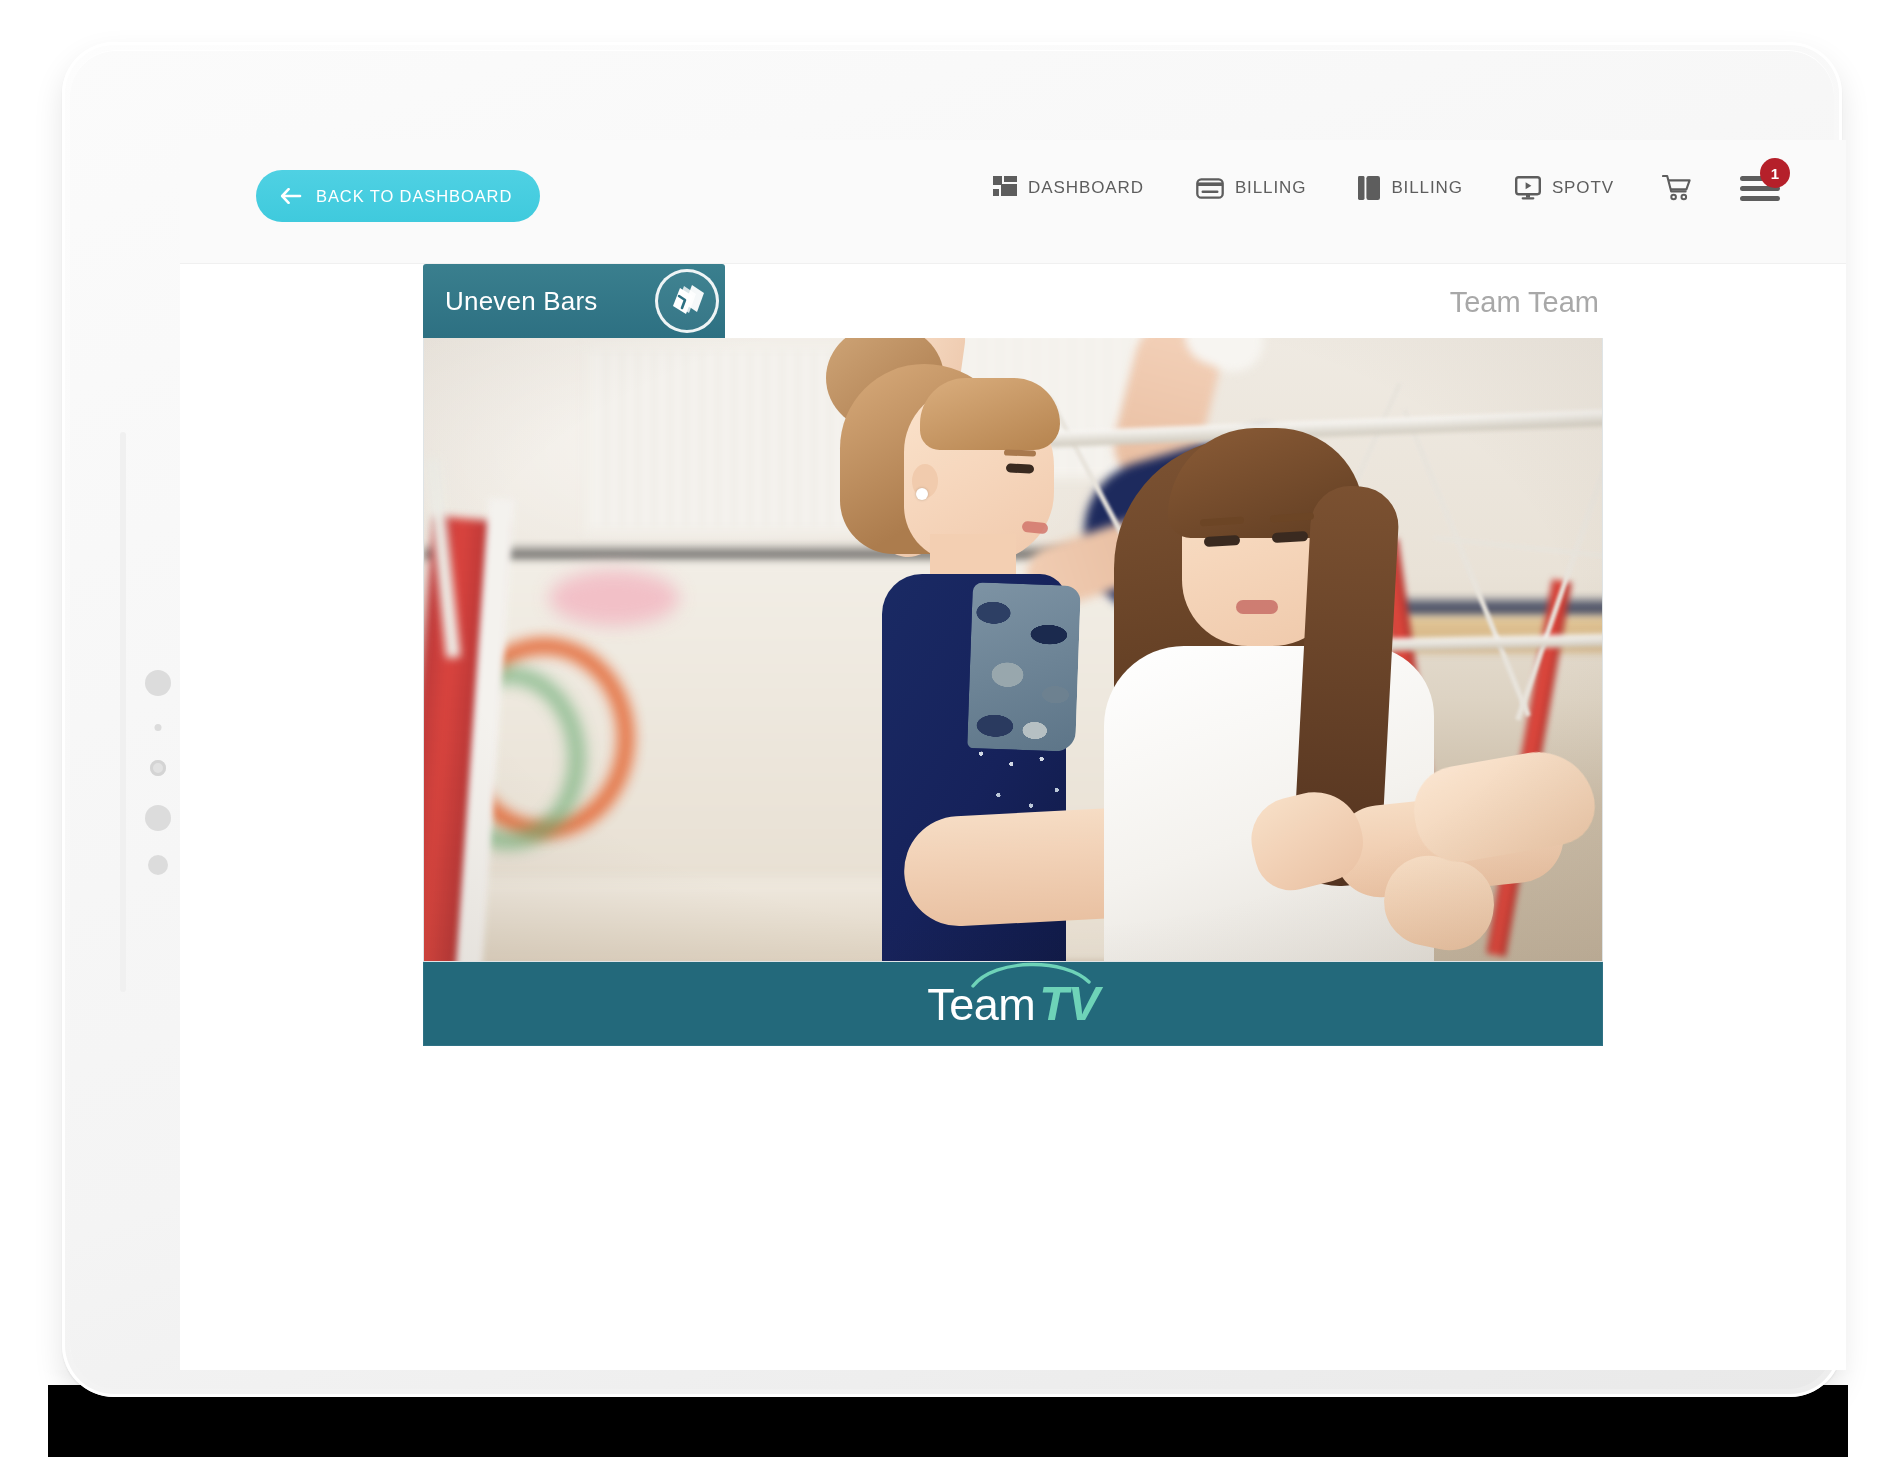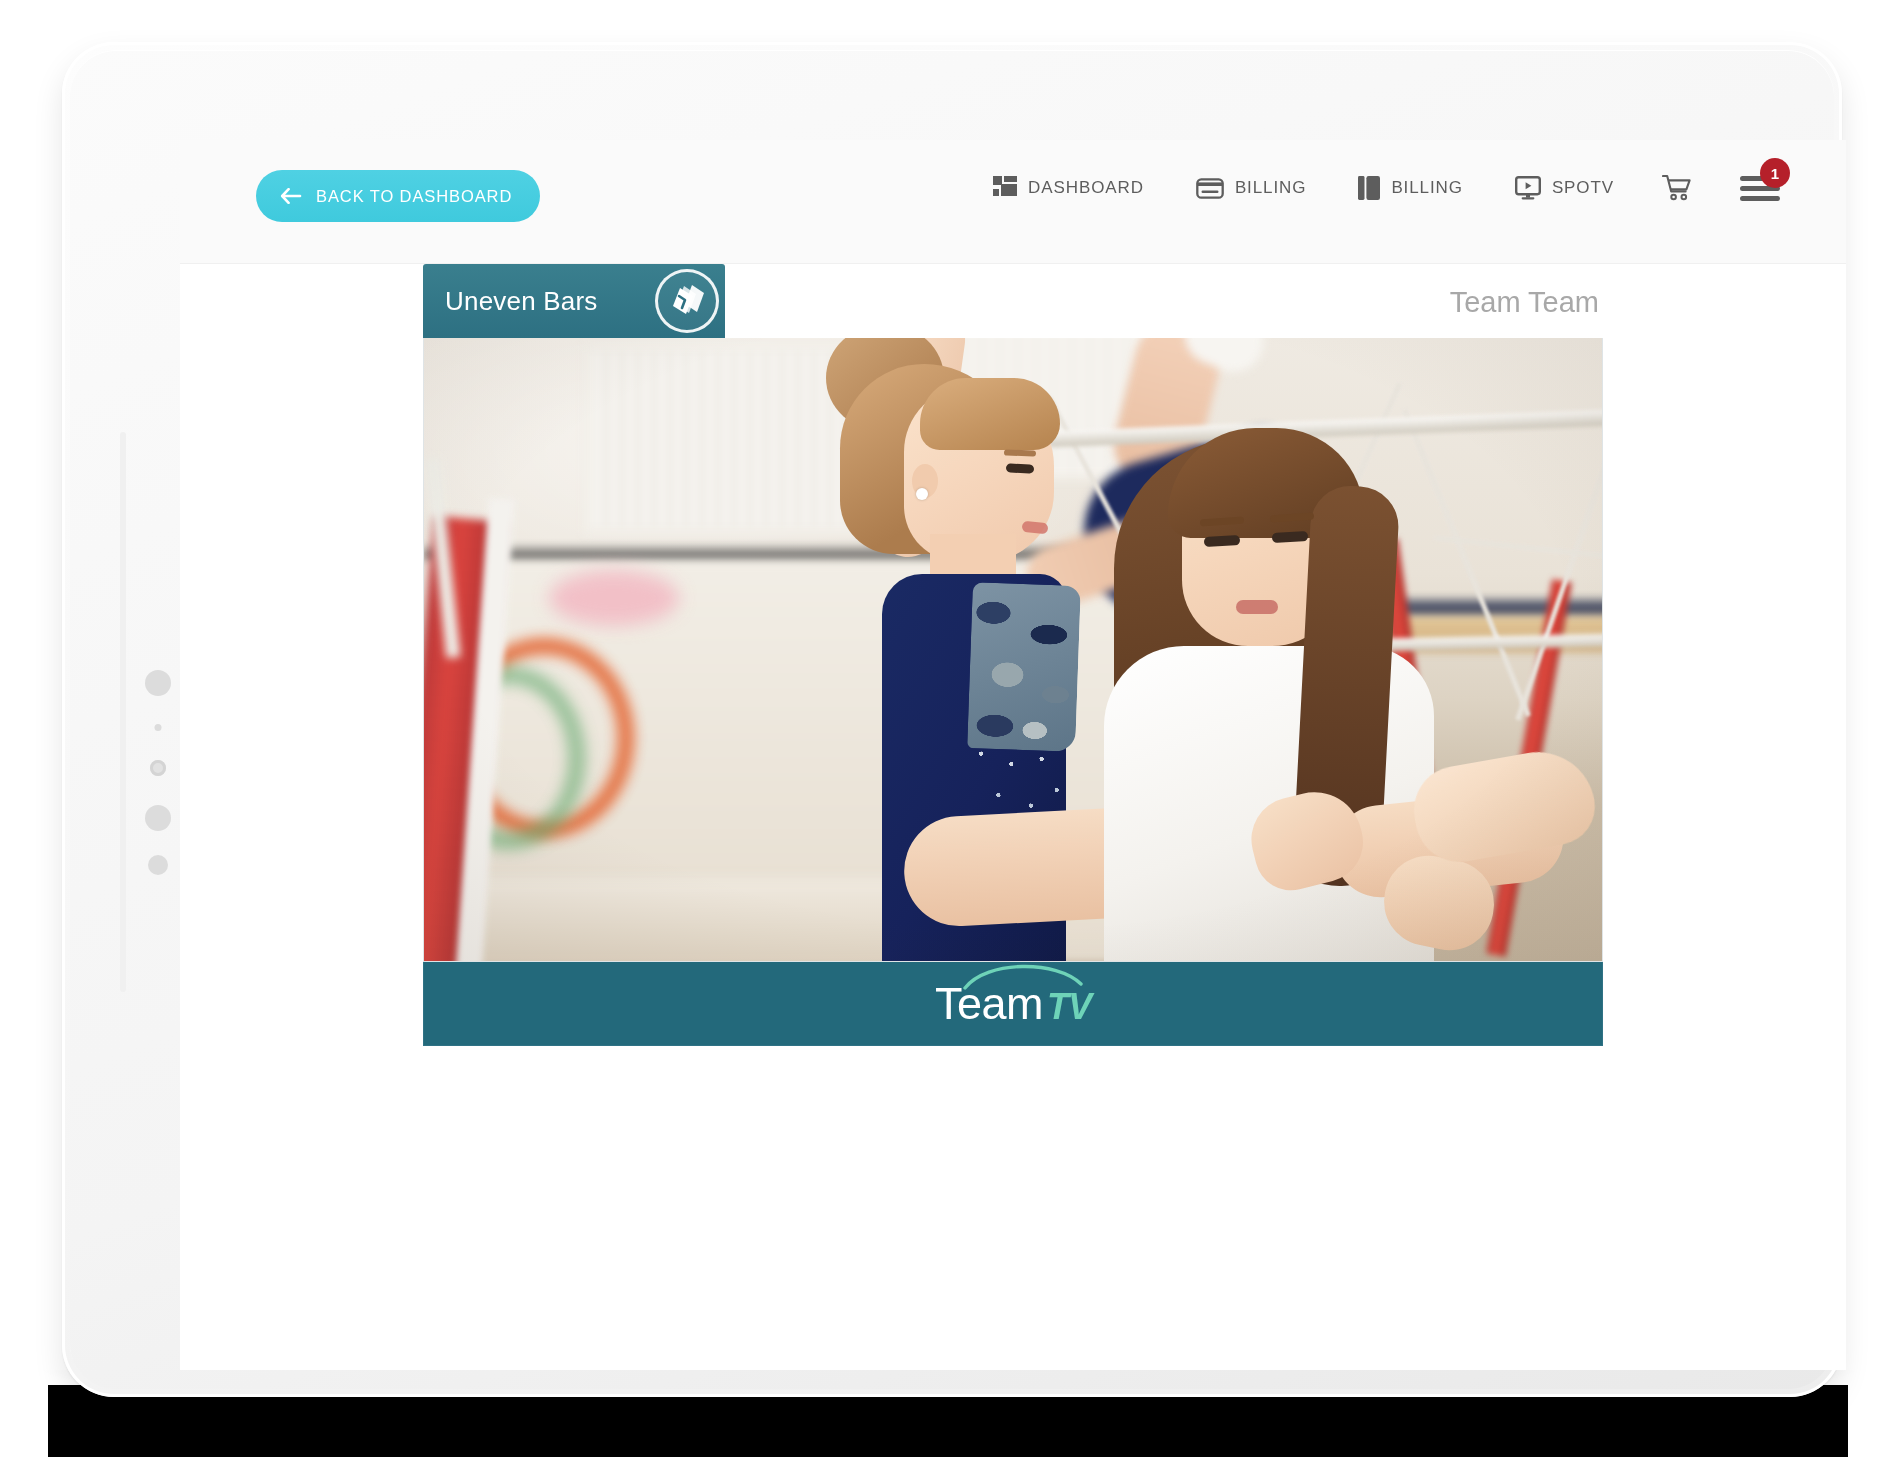--- a/index.html
+++ b/index.html
@@ -562,21 +562,21 @@
     gap: 4px;
   }
   #logo-spot {
     color: #ffffff;
     font-size: 45px;
     font-weight: 400;
     letter-spacing: -0.5px;
   }
   #logo-tv {
     color: #6ed3b8;
-    font-size: 36px;
+    font-size: 48px;
     font-weight: bold;
     font-style: italic;
     letter-spacing: -1px;
   }
   #logo-swoosh {
     position: absolute;
     right: 4px;
     top: -20px;
     width: 128px;
     height: 34px;

